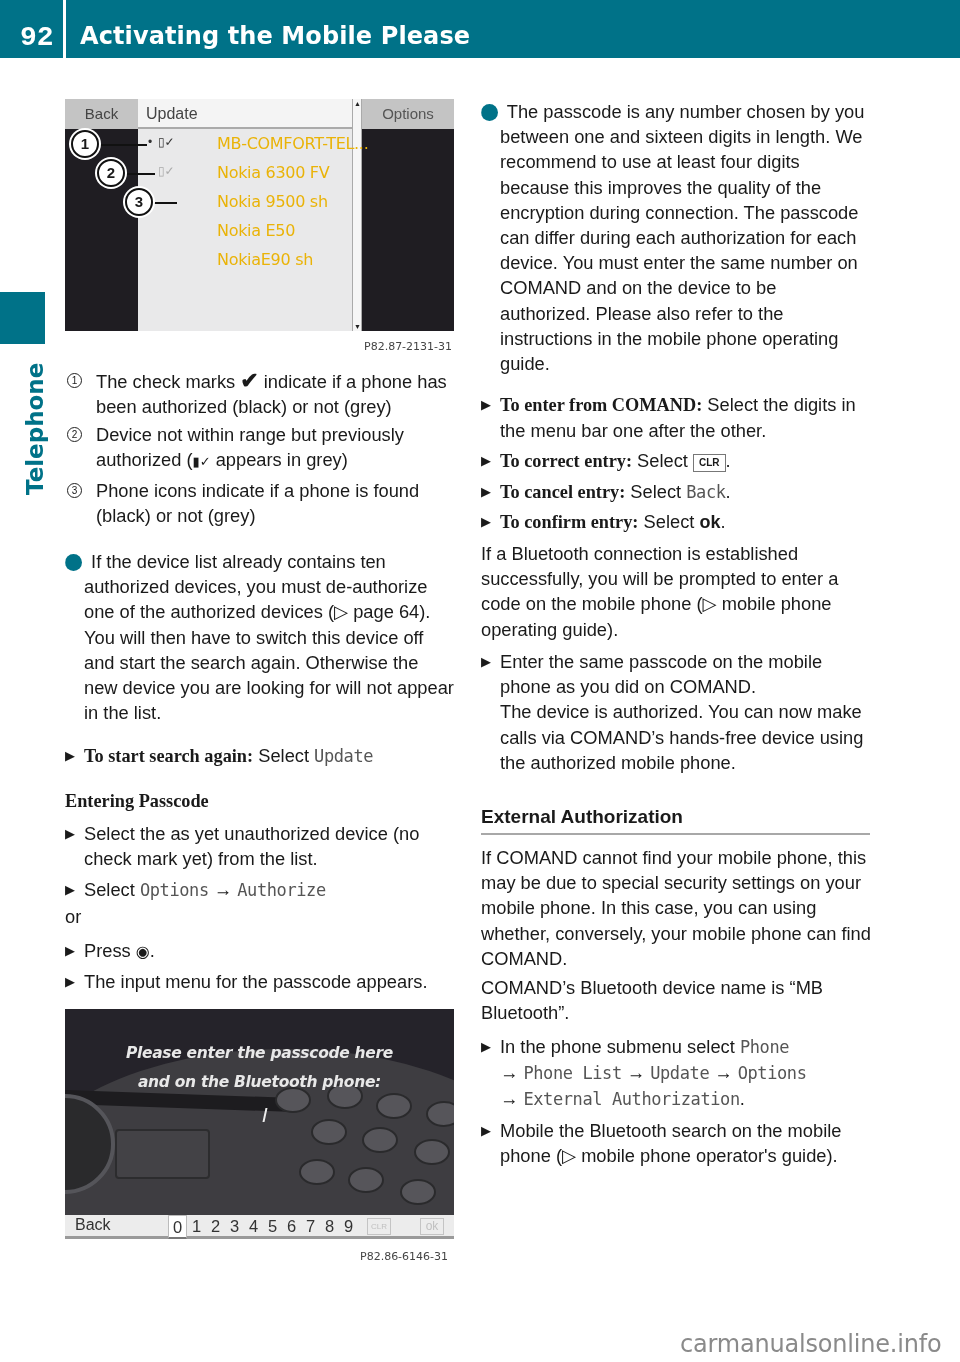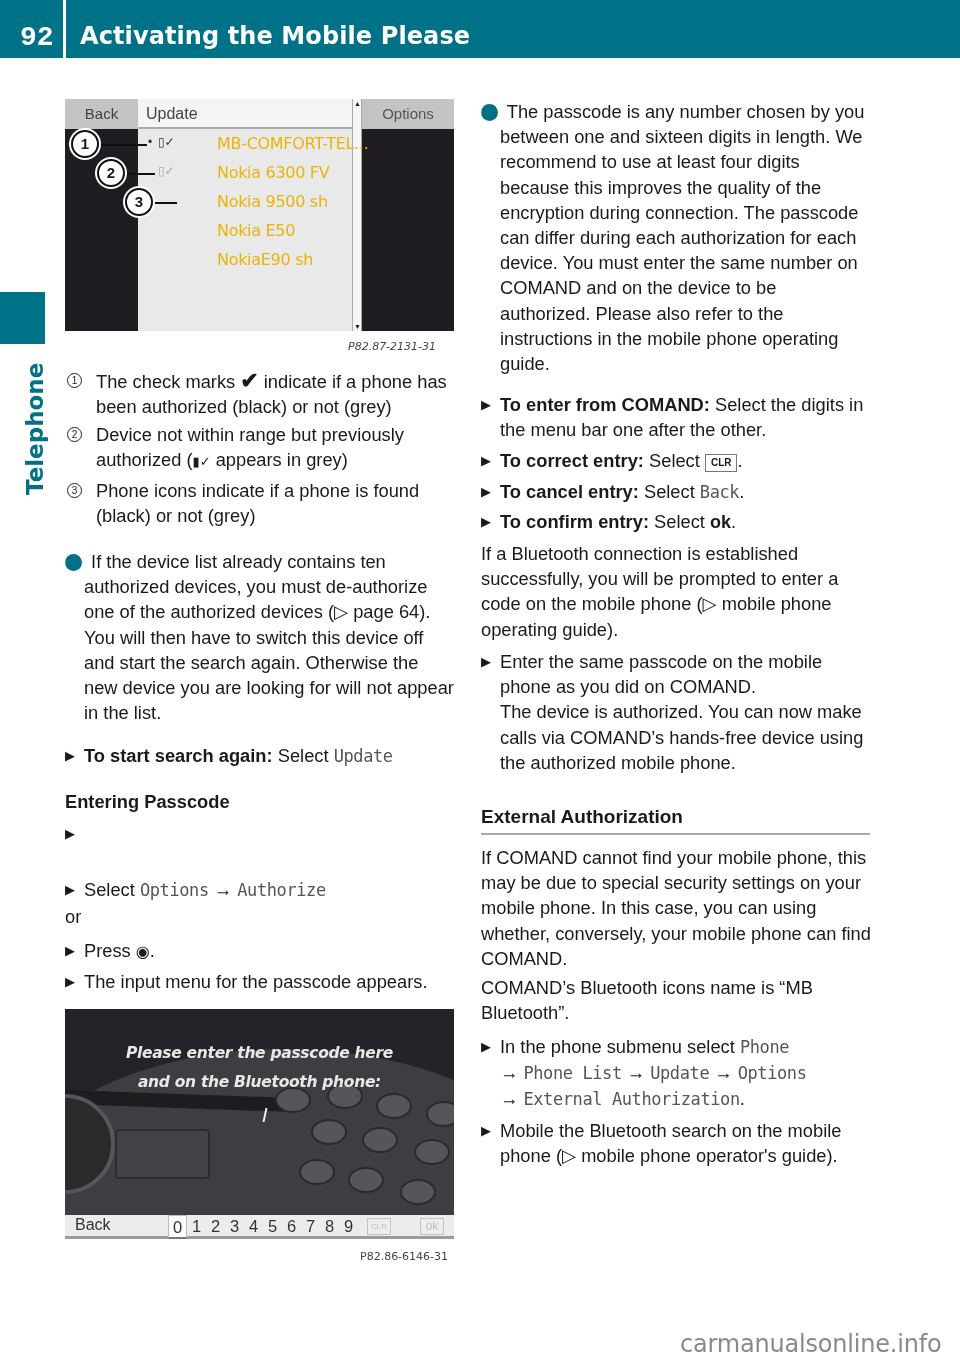--- a/index.html
+++ b/index.html
@@ -17,21 +17,21 @@
   .sidelabel { position: absolute; left: 2px; top: 350px; width: 40px; height: 145px; }
   .sidelabel span { position: absolute; left: 20px; top: 145px; transform: rotate(-90deg); transform-origin: 0 0; font-family: "DejaVu Sans", sans-serif; font-weight: bold; font-size: 23px; color: #007288; white-space: nowrap; }
 
   
   .col { position: absolute; top: 0; }
   .colL { left: 65px; width: 390px; }
   .colR { left: 481px; width: 390px; }
 
   .p { font-size: 18.3px; line-height: 25.2px; color: #1a1a1a; }
   .mono { font-family: "DejaVu Sans Mono", monospace; font-size: 17px; color: #555; letter-spacing: -0.4px; }
-  .b { font-weight: bold; }
+  .b { font-weight: bold; font-family: Liberation Serif, serif; }
 
   .bullet { position: relative; padding-left: 19px; }
   .bullet .tri { position: absolute; left: 0; top: 0; font-size: 13px; line-height: 25px; }
 
   
   .shot1 { position: absolute; left: 65px; top: 99px; width: 389px; height: 232px; background: #1f1d22; }
   .shot1 .back { position: absolute; left: 0; top: 0; width: 73px; height: 30px; background: #c4c4c4; font-size: 15px; color: #444; text-align: center; line-height: 30px; }
   .shot1 .listpane { position: absolute; left: 73px; top: 0; width: 214px; height: 232px; background: #e9e9ea; }
   .shot1 .listhdr { position: absolute; left: 0; top: 0; width: 214px; height: 30px; background: #f4f4f4; border-bottom: 2px solid #aaa; font-size: 16px; color: #444; padding-left: 8px; line-height: 30px; }
   .shot1 .scroll { position: absolute; left: 287px; top: 0; width: 10px; height: 232px; background: #f6f6f6; border-left: 1px solid #aaa; border-right: 1px solid #aaa; }
@@ -108,21 +108,21 @@
   <span class="dev" style="top:122px;">Nokia E50</span>
   <span class="dev" style="top:151px;">NokiaE90 sh</span>
 
   <div class="leader" style="left:32px;top:45px;width:50px;"></div>
   <div class="callout" style="left:6px;top:31px;">1</div>
   <div class="leader" style="left:58px;top:74px;width:32px;"></div>
   <div class="callout" style="left:32px;top:60px;">2</div>
   <div class="leader" style="left:86px;top:103px;width:26px;"></div>
   <div class="callout" style="left:60px;top:89px;">3</div>
 </div>
-<span class="ref" style="left:348px;top:340px;font-style:italic;">P82.87-2131-31</span>
+<span class="ref" style="left:364px;top:340px;">P82.87-2131-31</span>
 
 <div class="col colL">
   <div class="p" style="position:absolute;top:368px;width:390px;">
     <span class="circnum" style="position:absolute;left:2px;top:5px;">1</span>
     <div style="padding-left:31px;">
       <span>The check marks</span>
       <span style="font-size:22px;font-weight:bold;">✔</span>
       <span>indicate if a phone has been authorized (black) or not (grey)</span>
     </div>
   </div>
@@ -151,20 +151,21 @@
     <span class="tri">▶</span>
     <span class="b">To start search again:</span>
     <span>Select</span>
     <span class="mono">Update</span>
   </div>
 
   <div class="p b" style="position:absolute;top:789px;">Entering Passcode</div>
 
   <div class="p bullet" style="position:absolute;top:821px;width:390px;">
     <span class="tri">▶</span>
+    <span>Select the as yet unauthorized device (no check mark yet) from the list.</span>
   </div>
   <div class="p bullet" style="position:absolute;top:877px;width:390px;">
     <span class="tri">▶</span>
     <span>Select</span>
     <span class="mono">Options</span>
     <span>→</span>
     <span class="mono">Authorize</span>
   </div>
   <div class="p" style="position:absolute;top:904px;">or</div>
   <div class="p bullet" style="position:absolute;top:938px;width:390px;">
@@ -252,21 +253,21 @@
   <div class="p bullet" style="position:absolute;top:649px;width:390px;">
     <span class="tri">▶</span>
     <div>Enter the same passcode on the mobile phone as you did on COMAND.</div>
     <div>The device is authorized. You can now make calls via COMAND’s hands-free device using the authorized mobile phone.</div>
   </div>
 
   <div class="h2" style="position:absolute;top:806px;">External Authorization</div>
   <div class="rule" style="position:absolute;top:833px;width:389px;"></div>
 
   <div class="p" style="position:absolute;top:845px;width:390px;">If COMAND cannot find your mobile phone, this may be due to special security settings on your mobile phone. In this case, you can using whether, conversely, your mobile phone can find COMAND.</div>
-  <div class="p" style="position:absolute;top:975px;width:390px;">COMAND’s Bluetooth icons name is “MB Bluetooth”.</div>
+  <div class="p" style="position:absolute;top:975px;width:390px;">COMAND’s Bluetooth device name is “MB Bluetooth”.</div>
 
   <div class="p bullet" style="position:absolute;top:1034px;width:390px;">
     <span class="tri">▶</span>
     <span>In the phone submenu select</span>
     <span class="mono">Phone</span><br>
     <span>→</span>
     <span class="mono">Phone List</span>
     <span>→</span>
     <span class="mono">Update</span>
     <span>→</span>

